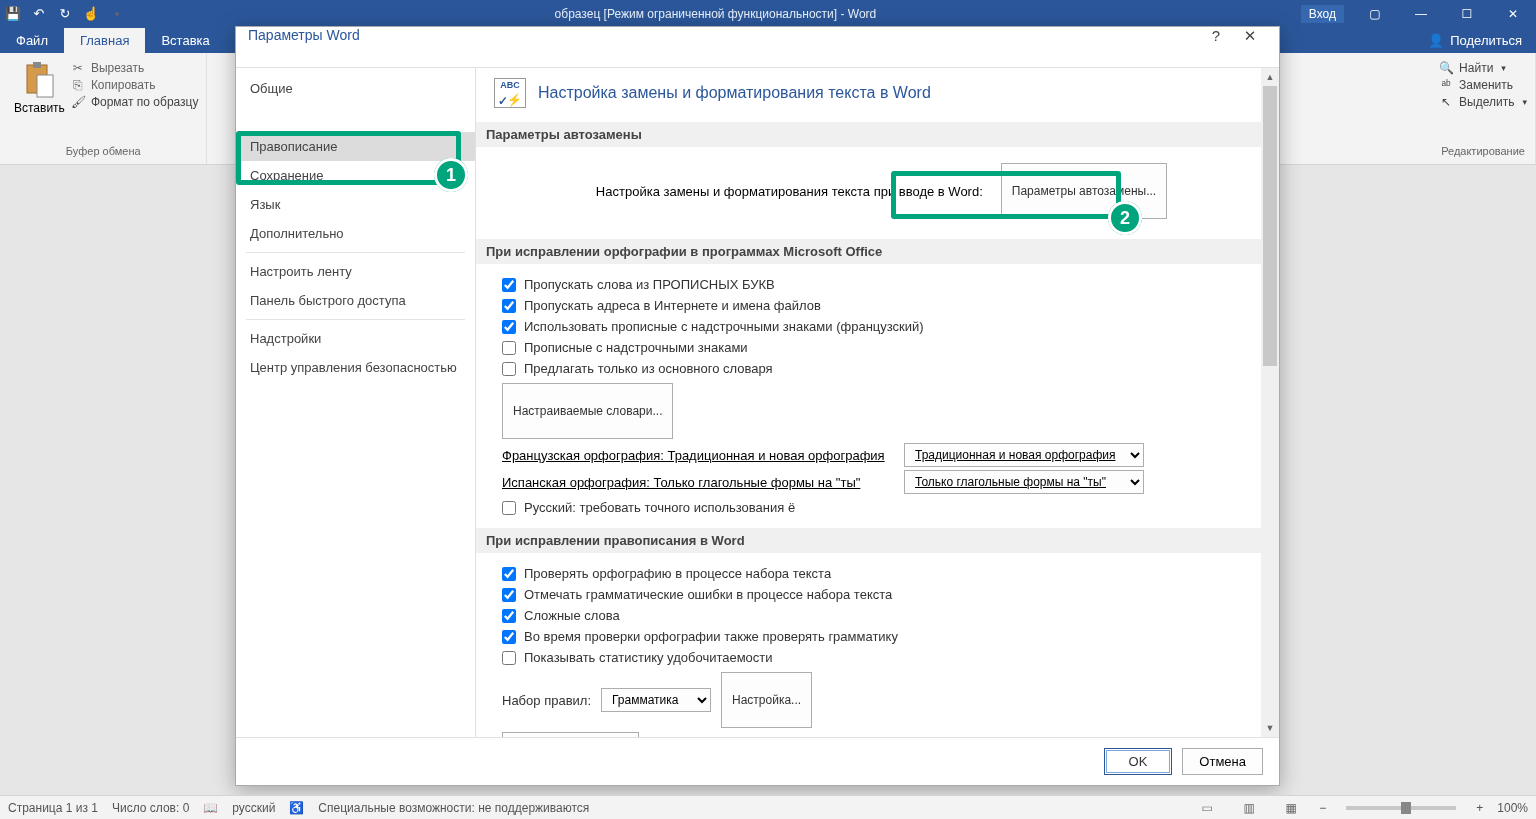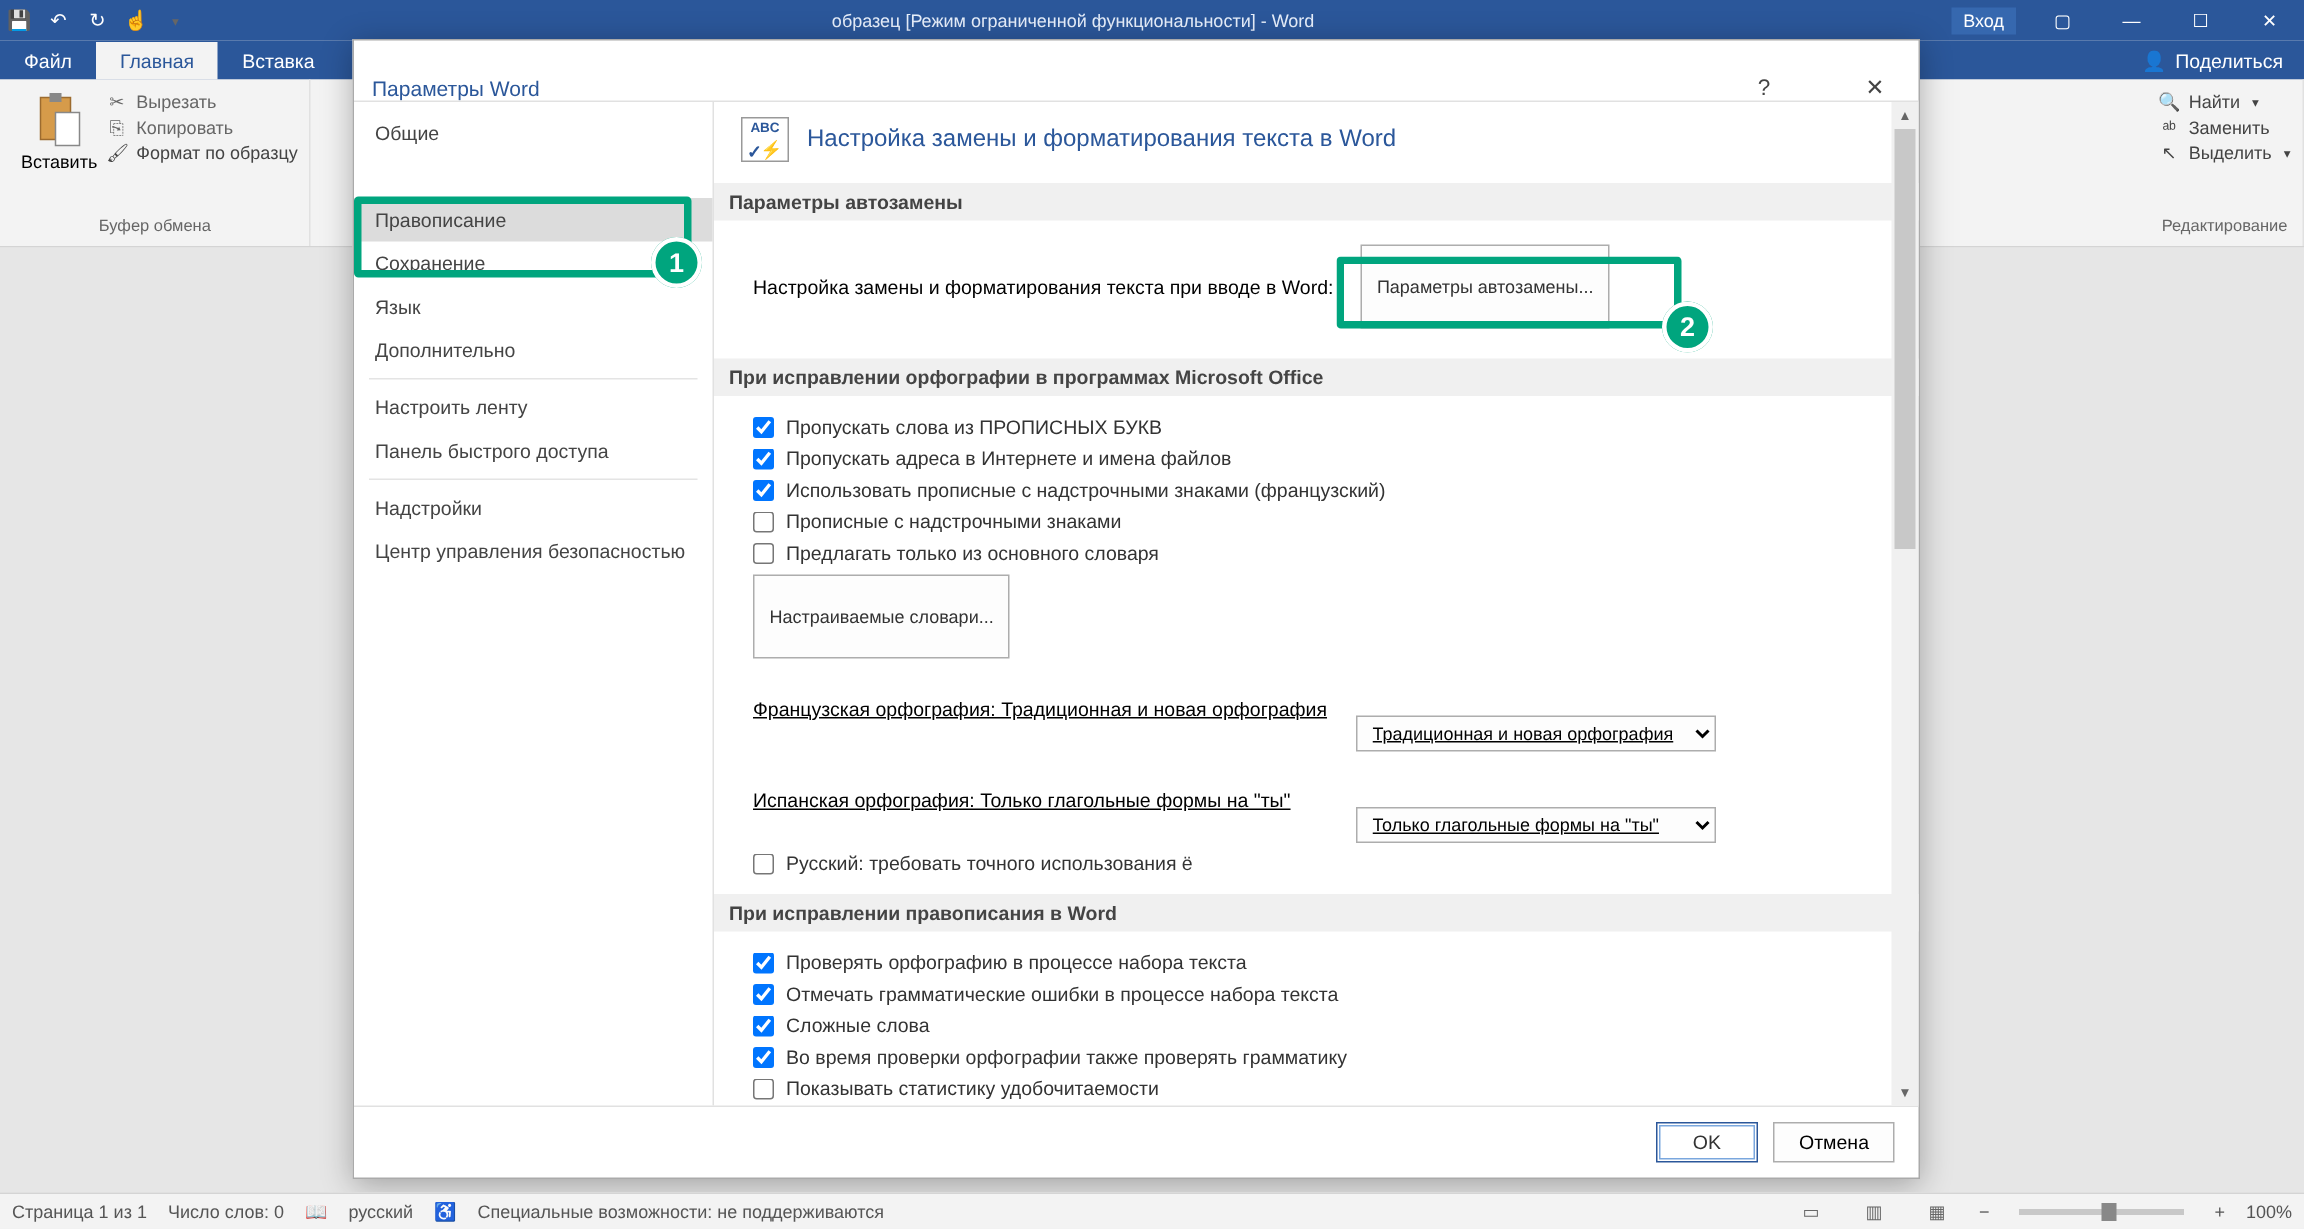--- a/index.html
+++ b/index.html
@@ -41,43 +41,43 @@
 
 
 .statusbar { position:absolute; bottom:0; left:0; right:0; height:24px; background:#f3f3f3; border-top:1px solid #d4d4d4; display:flex; align-items:center; font-size:12px; color:#555; padding:0 8px; gap:14px; }
 .statusbar .spacer { flex:1; }
 .statusbar .viewbtn { width:28px; height:20px; display:inline-flex; align-items:center; justify-content:center; color:#666; }
 .statusbar .slider { width:110px; height:4px; background:#c8c8c8; position:relative; margin:0 6px; }
 .statusbar .slider .thumb { position:absolute; top:-4px; left:50%; width:10px; height:12px; background:#888; }
 
 
 .dialog { position:absolute; top:26px; left:235px; width:1045px; height:760px; background:#fff; border:1px solid #aaa; box-shadow:0 4px 20px rgba(0,0,0,.3); display:flex; flex-direction:column; }
-.dialog .dlg-title { height:40px; display:flex; align-items:flex-end; padding:0 12px; font-size:14px; color:#2b579a;gap:40px; }
+.dialog .dlg-title { height:40px; display:flex; align-items:flex-start; padding:0 12px; font-size:14px; color:#2b579a; }
 .dialog .dlg-title .t { flex:1; }
 .dialog .dlg-title .icn { width:34px; text-align:center; font-size:15px; color:#444; }
 .dialog .dlg-body { flex:1; display:flex; border-top:1px solid #e1e1e1; min-height:0; }
 .nav { width:240px; border-right:1px solid #e1e1e1; padding:6px 0; }
 .nav .item { padding:7px 14px; font-size:13px; color:#444; position:relative; }
 .nav hr { border:none; border-top:1px solid #e4e4e4; margin:4px 10px; }
 .nav .item.selected { background:#dcdcdc; }
 
 .content { flex:1; position:relative; overflow:auto; }
 .content-inner { padding:10px 18px 0 18px; }
 .content .header-row { display:flex; align-items:center; gap:12px; margin-bottom:14px; }
 .content .abc-icon { width:32px; height:30px; border:1px solid #999; position:relative; background:#fff; font-size:9px; font-weight:bold; color:#2b579a; display:flex; align-items:flex-start; justify-content:center; padding-top:1px; }
 .content .abc-icon::after { content:"✓"; position:absolute; bottom:-1px; left:3px; color:#2b579a; font-size:12px; }
 .content .abc-icon .bolt { position:absolute; bottom:0; right:3px; color:#f5a623; font-size:12px; }
 .content h2 { font-size:16px; font-weight:normal; color:#2b579a; }
 .section-title { background:#f0f0f0; padding:5px 10px; font-size:13px; font-weight:bold; color:#444; margin:10px -18px; }
 .row { display:flex; align-items:center; gap:10px; margin:4px 0; padding-left:8px; font-size:13px; color:#333; }
-.autocorr-row { display:flex; align-items:center; gap:18px; padding:6px 0 10px 8px; font-size:13px; }
+.autocorr-row { display:flex; align-items:center; gap:18px; padding:6px 0 10px 8px; font-size:13px;justify-content:center; }
 .chk { display:flex; align-items:center; gap:8px; padding:3px 0 3px 8px; font-size:13px; color:#333; }
 .chk input { width:14px; height:14px; }
 .btn-std { background:#fdfdfd; border:1px solid #adadad; padding:20px 10px; font-size:12px; color:#333; }
-select.fake { border:1px solid #adadad; background:#fdfdfd; padding:3px 6px; font-size:12px; min-width:240px;margin-top:34px; }
+select.fake { border:1px solid #adadad; background:#fdfdfd; padding:3px 6px; font-size:12px; min-width:240px; }
 .two-col { display:flex; align-items:center; gap:12px; margin:3px 0; padding-left:8px; font-size:13px;text-decoration:underline; }
 .two-col .lbl { min-width: 390px; }
 
 .dlg-footer { height:48px; border-top:1px solid #e1e1e1; display:flex; align-items:center; justify-content:flex-end; gap:10px; padding:0 16px; }
 .dlg-footer .ok { border:1px solid #2b579a; padding:5px 24px; font-size:13px; background:#fff; color:#333; outline:1px solid #7aa7de; outline-offset:-3px; }
 .dlg-footer .cancel { border:1px solid #adadad; padding:5px 16px; font-size:13px; background:#fdfdfd; }
 
 
 .callout { position:absolute; border:5px solid #00a57e; border-radius:3px; pointer-events:none; }
 .badge { position:absolute; width:34px; height:34px; border-radius:50%; background:#00a57e; color:#fff; display:flex; align-items:center; justify-content:center; font-size:18px; font-weight:bold; box-shadow:0 0 0 3px #fff inset; pointer-events:none; }

